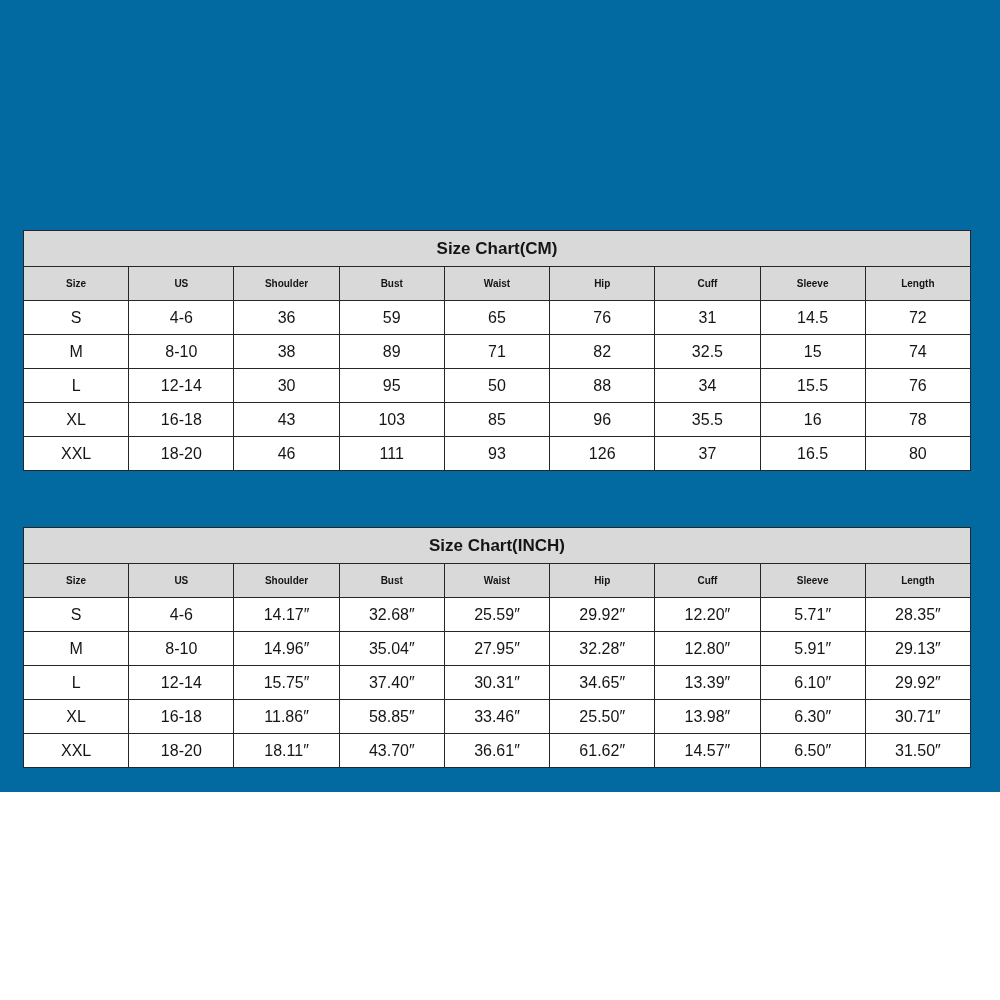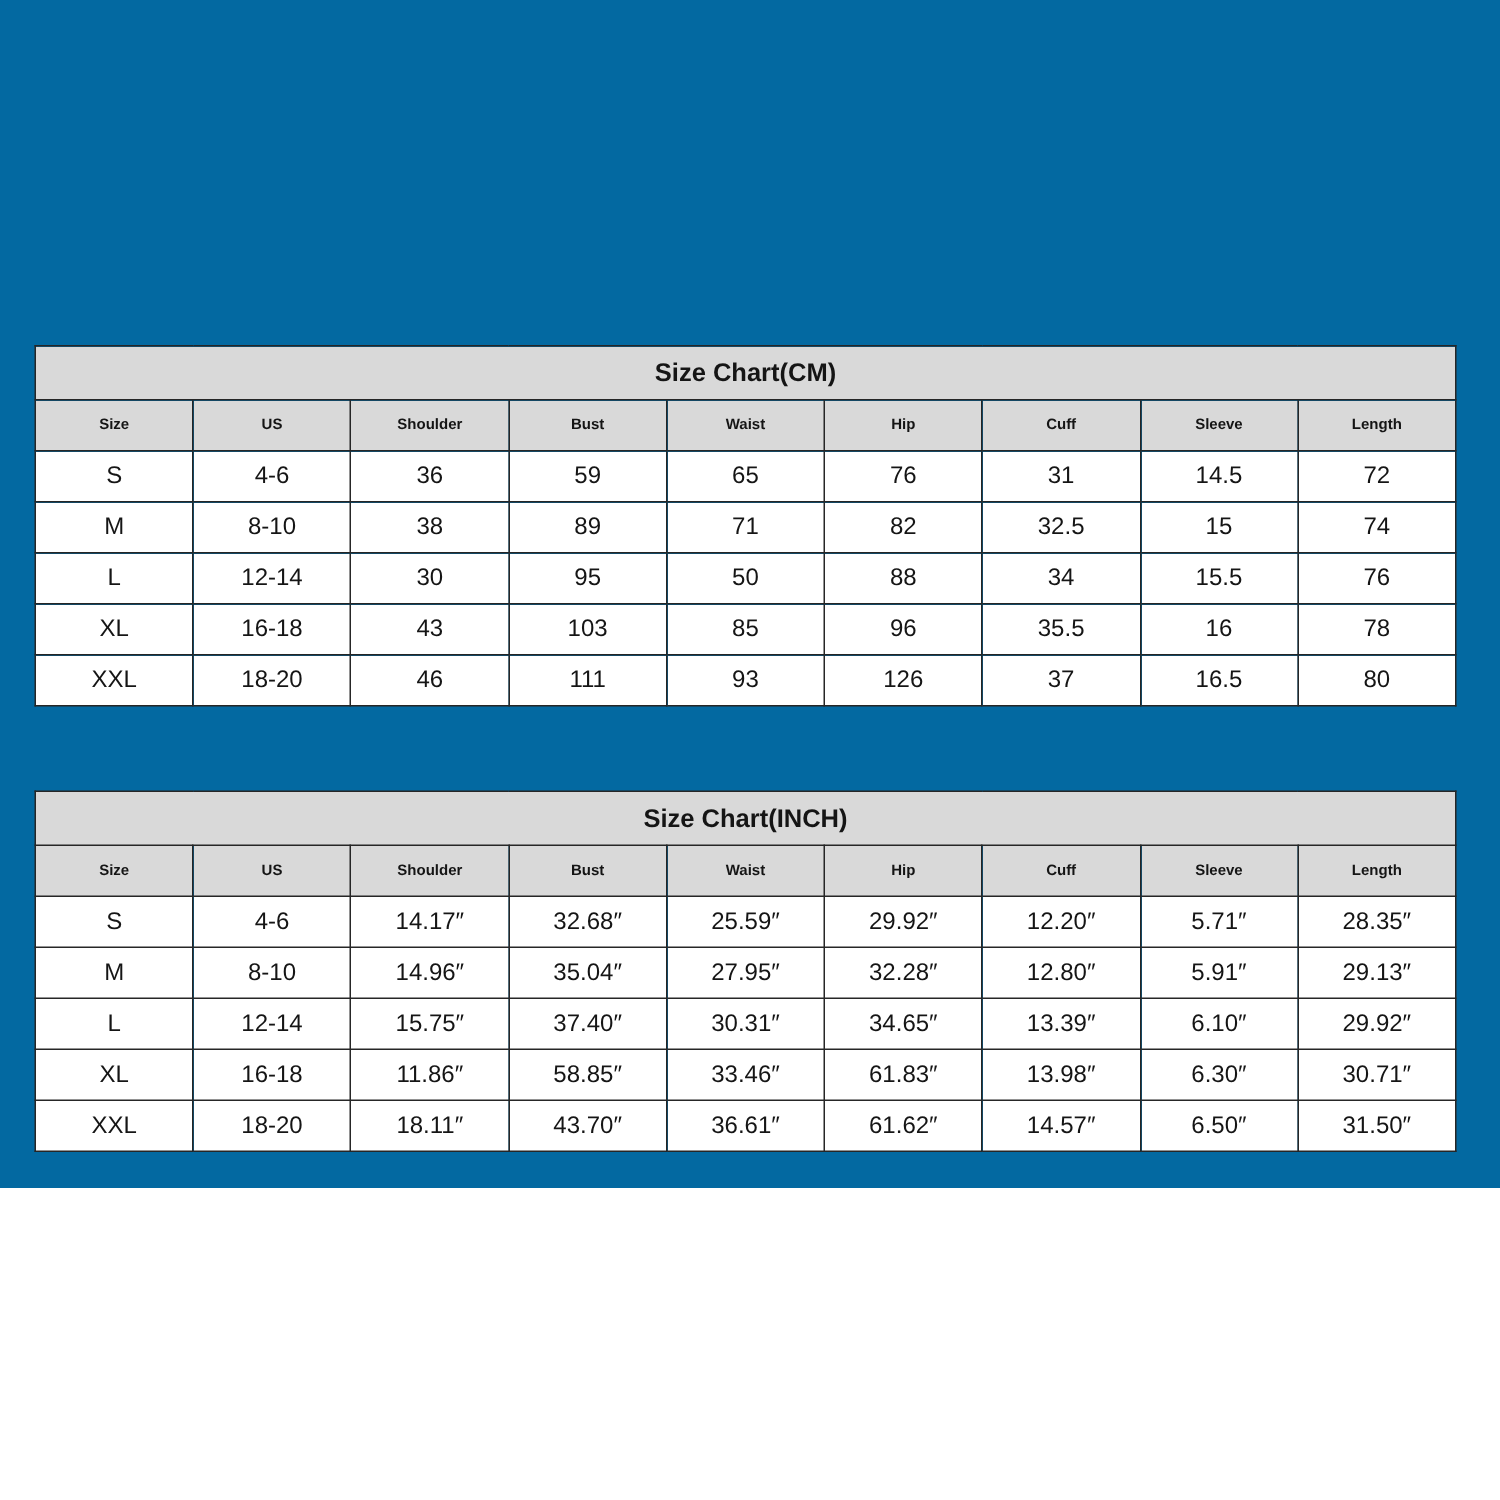--- a/index.html
+++ b/index.html
@@ -179,21 +179,21 @@
           <td class="data-cell">13.39″</td>
           <td class="data-cell">6.10″</td>
           <td class="data-cell">29.92″</td>
         </tr>
         <tr>
           <td class="data-cell">XL</td>
           <td class="data-cell">16-18</td>
           <td class="data-cell">11.86″</td>
           <td class="data-cell">58.85″</td>
           <td class="data-cell">33.46″</td>
-          <td class="data-cell">61.83″</td>
+          <td class="data-cell">25.50″</td>
           <td class="data-cell">13.98″</td>
           <td class="data-cell">6.30″</td>
           <td class="data-cell">30.71″</td>
         </tr>
         <tr>
           <td class="data-cell">XXL</td>
           <td class="data-cell">18-20</td>
           <td class="data-cell">18.11″</td>
           <td class="data-cell">43.70″</td>
           <td class="data-cell">36.61″</td>

